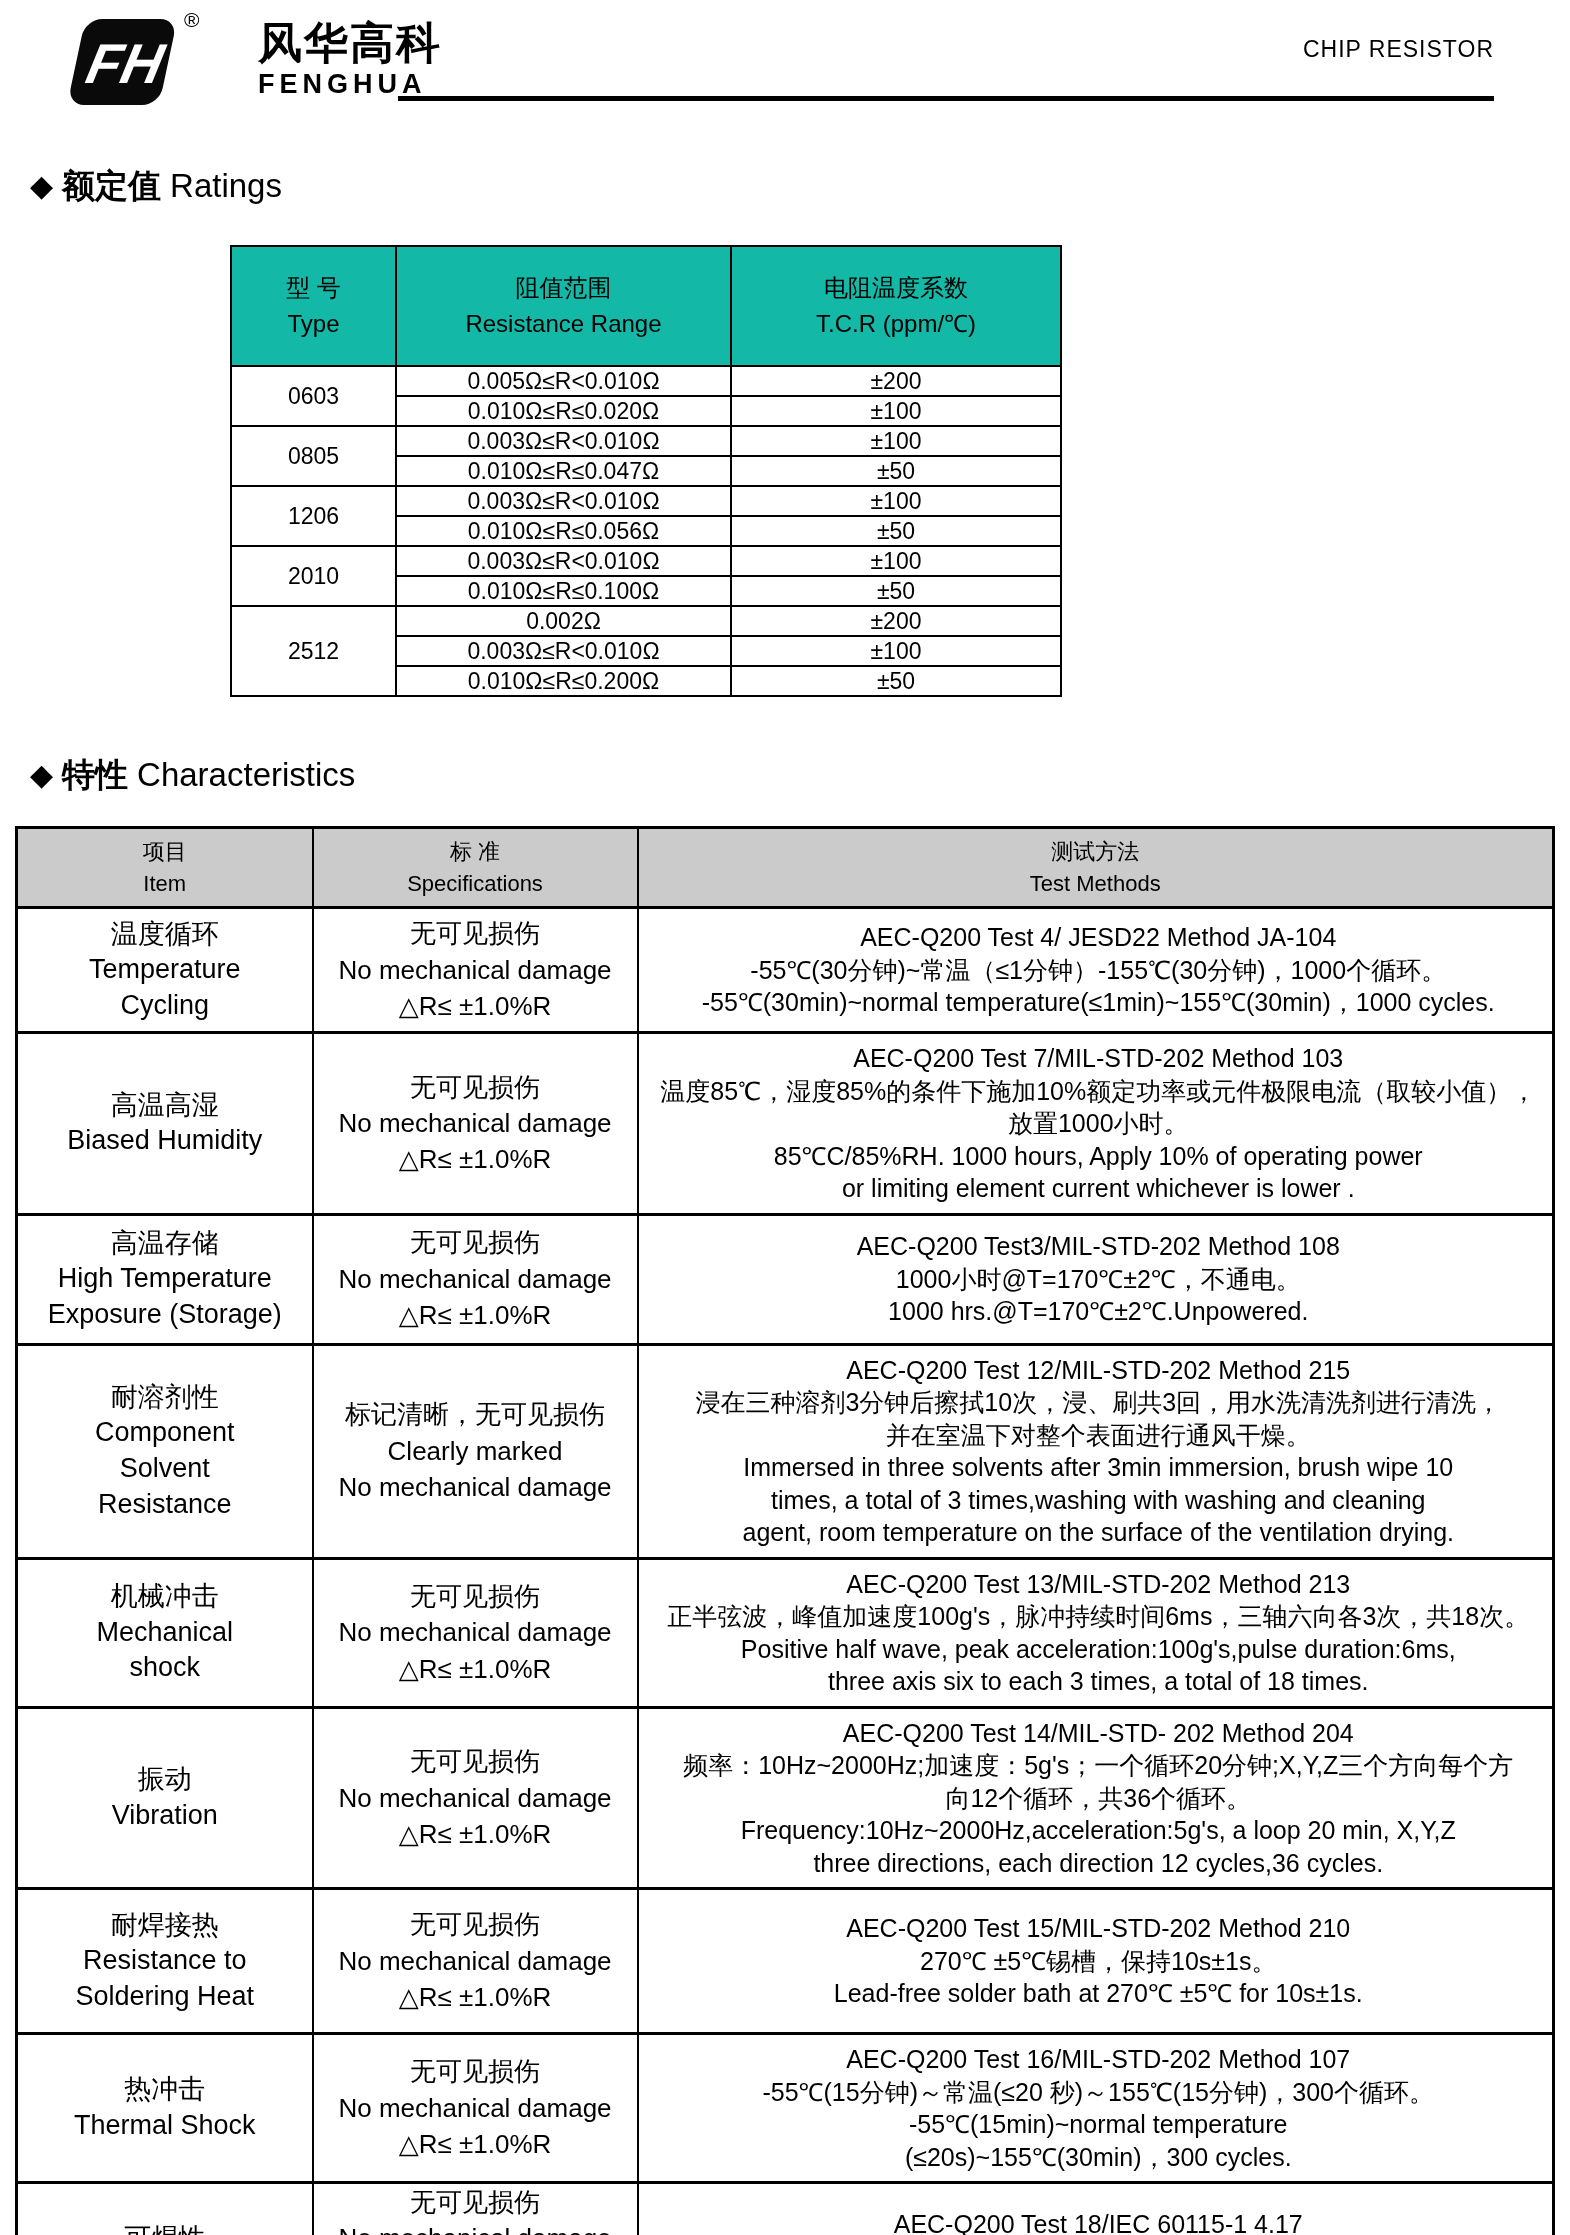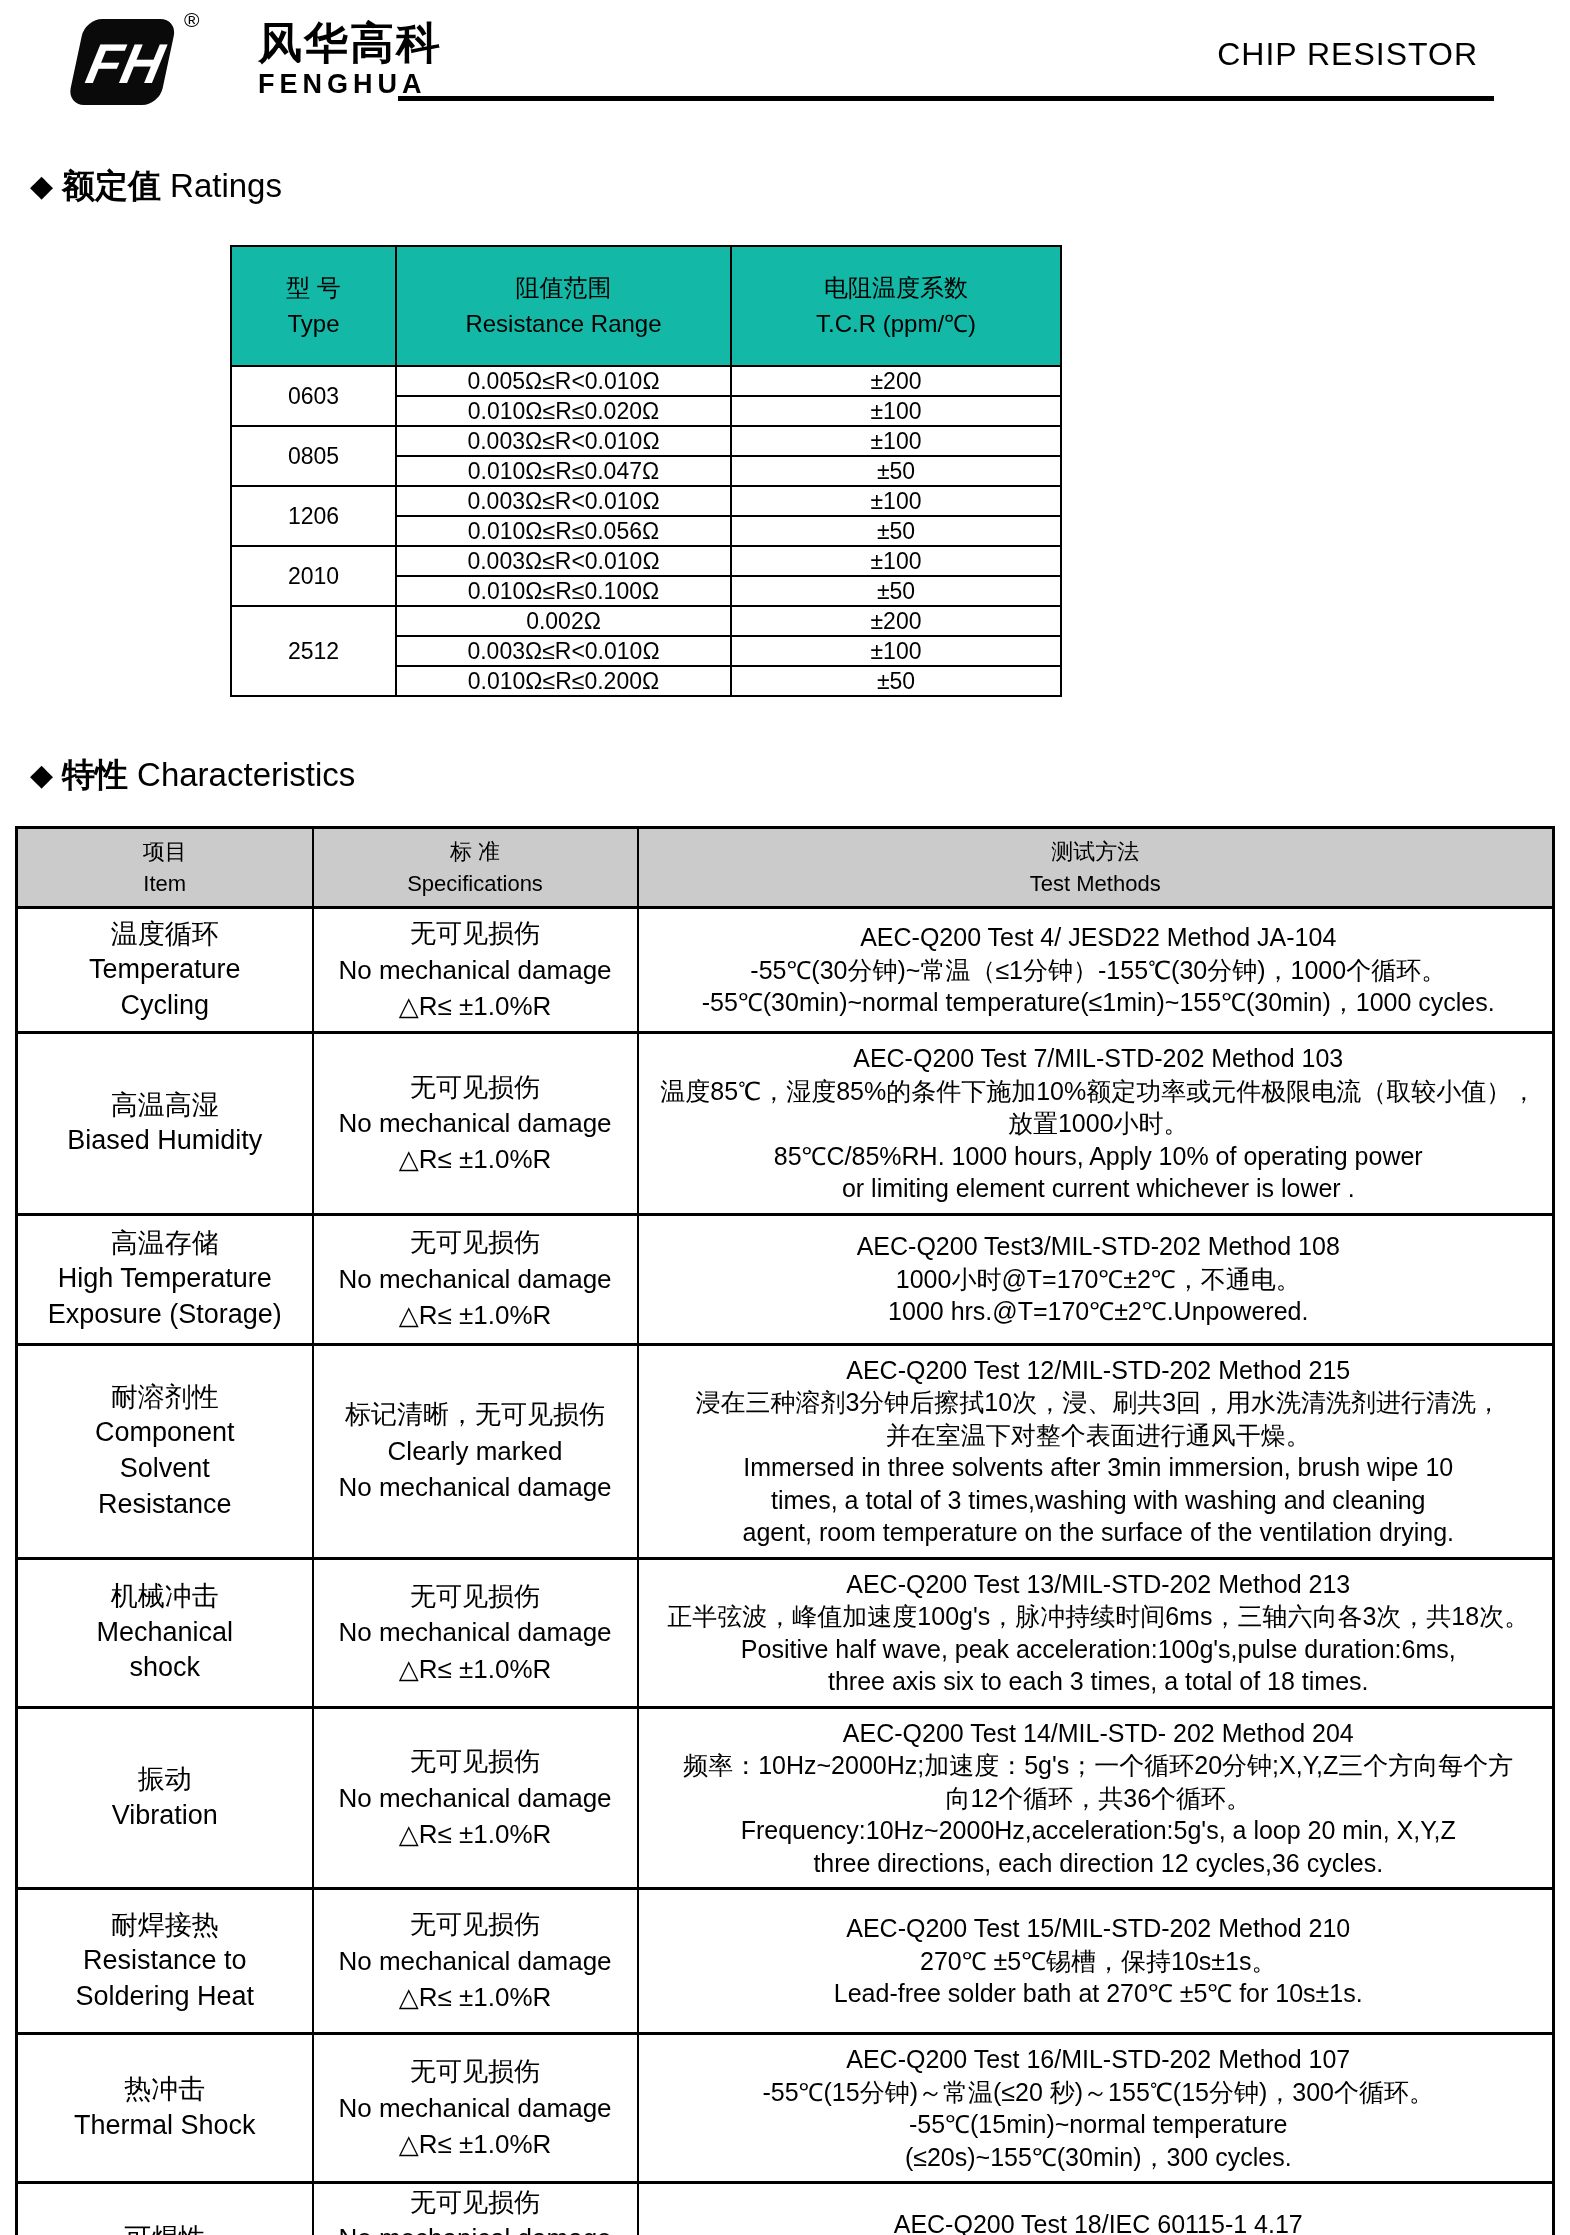--- a/index.html
+++ b/index.html
@@ -13,21 +13,21 @@
   }
   .pre { white-space: pre-line; }
 
   
   .header { position: relative; height: 118px; }
   .logo-mark { position: absolute; left: 58px; top: 16px; }
   .reg { position: absolute; left: 184px; top: 8px; font-size: 21px; }
   .brand-text { position: absolute; left: 210px; top: 20px; margin-left: 48px; }
   .brand-cn { font-size: 44px; font-weight: bold; letter-spacing: 2px; line-height: 1.05; }
   .brand-en { font-size: 27px; font-weight: bold; letter-spacing: 5px; margin-top: 3px; }
-  .doc-title { position: absolute; right: 92px; top: 36px; font-size: 32px; letter-spacing: 1px; }
+  .doc-title { position: absolute; right: 76px; top: 36px; font-size: 23px; letter-spacing: 1px; }
   .header-rule { position: absolute; left: 398px; width: 1096px; top: 96px; height: 5px; background: #000; }
 
   
   .section-heading { margin-left: 30px; font-size: 33px; display: flex; align-items: baseline; gap: 9px; }
   .section-heading .diamond { font-size: 30px; position: relative; top: -1px; }
   .section-heading .h-cn { font-weight: bold; }
   .sh-ratings { margin-top: 46px; }
   .sh-chars { margin-top: 56px; }
 
   

